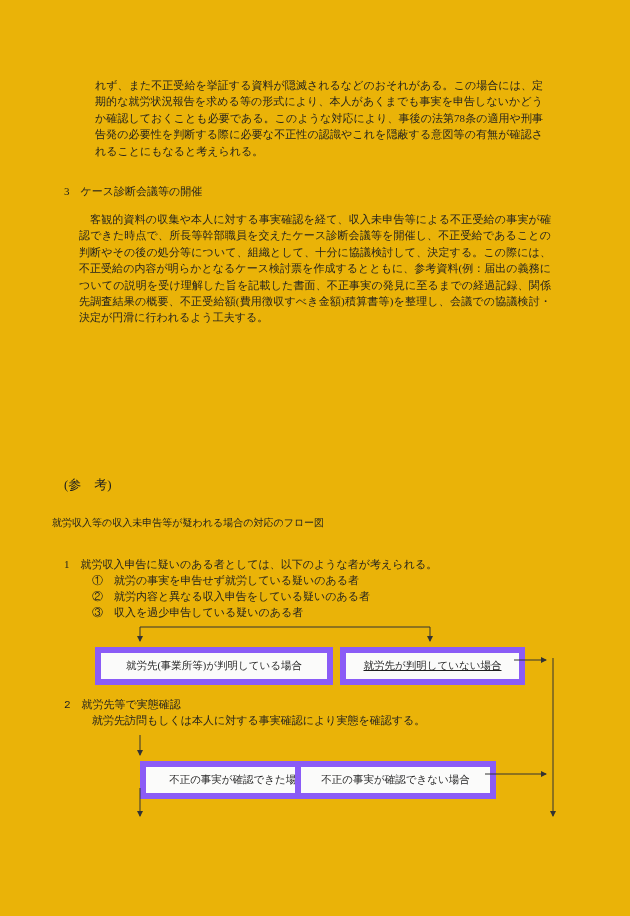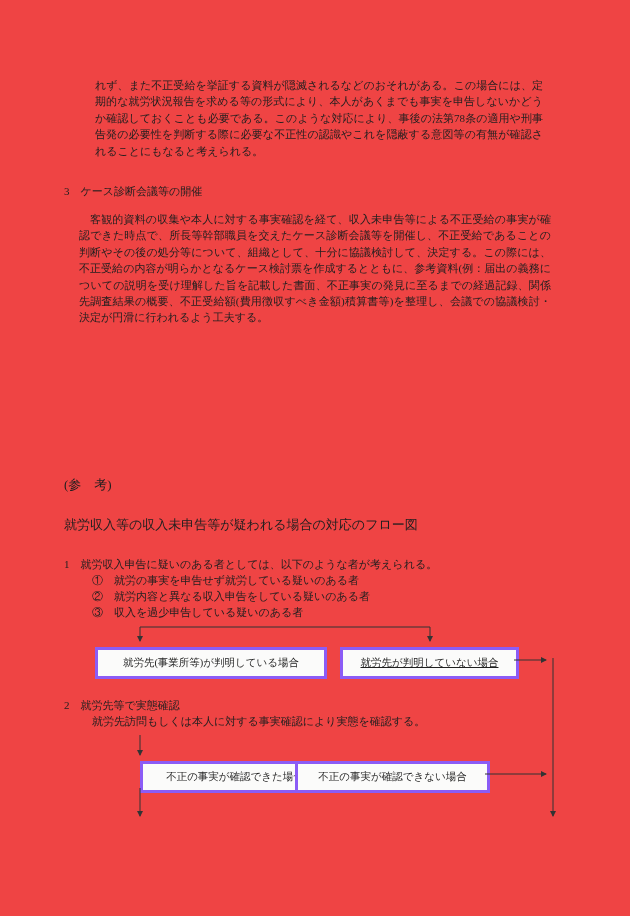--- a/index.html
+++ b/index.html
@@ -10,21 +10,21 @@
     width: 630px;
     height: 916px;
     background: #fafaf8;
     font-family: "Liberation Serif", "DejaVu Serif", serif;
     color: #1f1f1f;
   }
   .page {
     position: relative;
     width: 630px;
     height: 916px;
-    background: #ef4444;
+    background: #eab308;
     overflow: hidden;
   }
   .abs { position: absolute; }
   .para {
     font-size: 11px;
     line-height: 16.4px;
     text-align: justify;
     margin: 0;
   }
   .cont {
@@ -45,40 +45,41 @@
     margin-left: 15px;
     margin-top: 1px;
   }
   .indent { text-indent: 11px; margin-top: 12px; }
   .ref-label {
     left: 64px;
     top: 476px;
     font-size: 13px;
   }
   .flow-title {
-    left: 64px;
+    left: 52px;
     top: 516px;
-    font-size: 13px;
+    font-size: 10px;
   }
   .step1 {
     left: 64px;
     top: 556px;
   }
   .step2 {
     left: 64px;
     top: 697px;
+    font-family: Liberation Mono, monospace;
   }
   .line {
     font-size: 11px;
     line-height: 16px;
     white-space: nowrap;
   }
   .sub { margin-left: 28px; }
   .flow-box {
-    border: 3px solid #8b5cf6;
+    border: 6px solid #8b5cf6;
     background: #fbfbfa;
     font-size: 10.5px;
     display: flex;
     align-items: center;
     justify-content: center;
     white-space: nowrap;
   }
   .box1 { left: 95px;  top: 647px; width: 226px; height: 26px; }
   .box2 { left: 340px; top: 647px; width: 173px; height: 26px; text-decoration: underline; }
   .box3 { left: 95px;  top: 761px; width: 184px; height: 26px; margin-left: 45px; }

